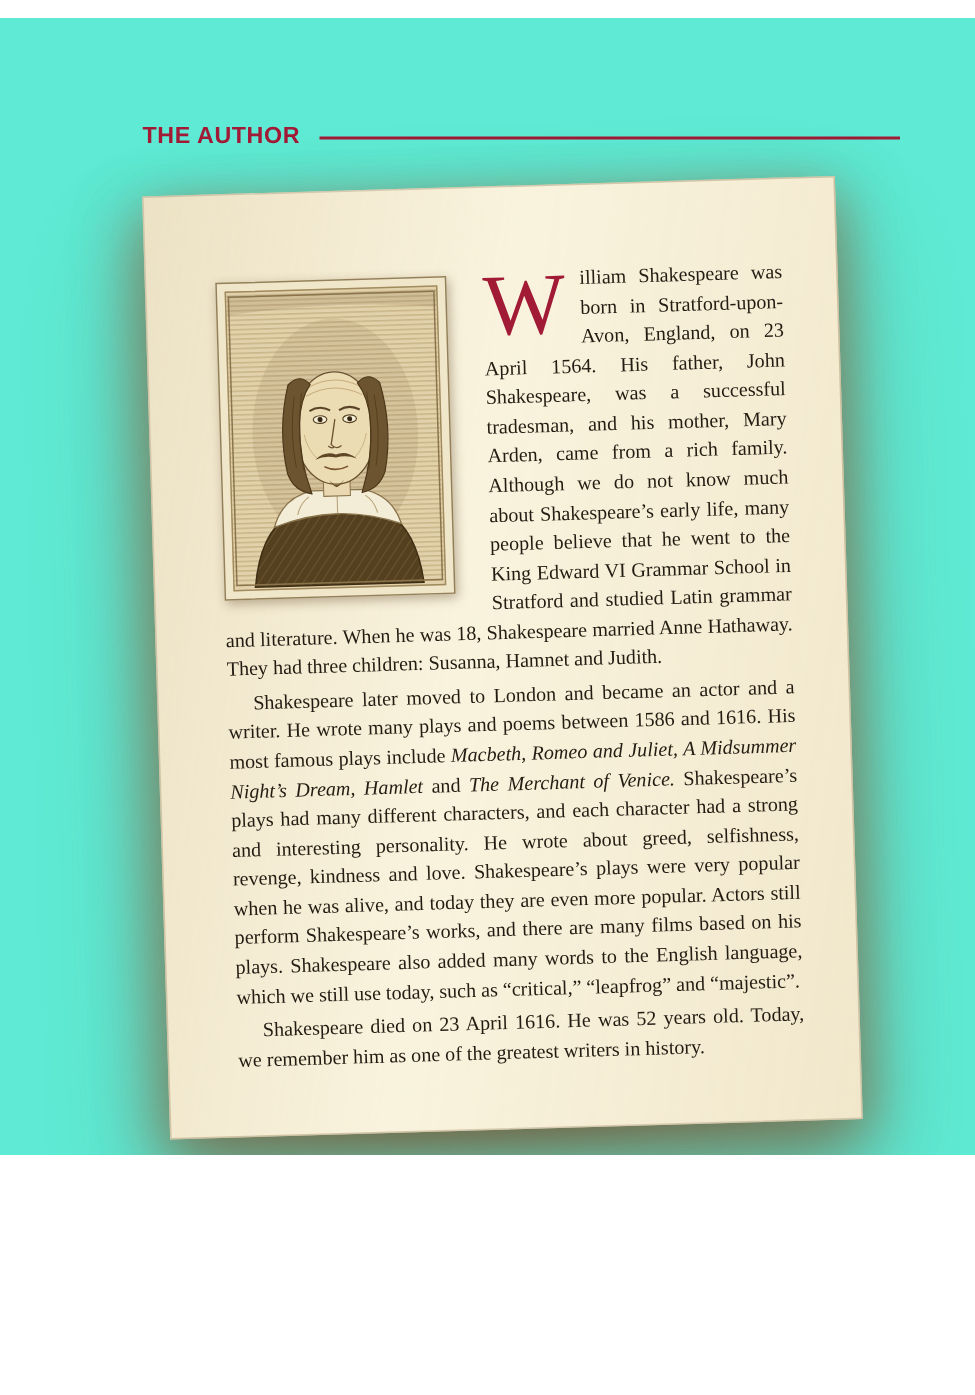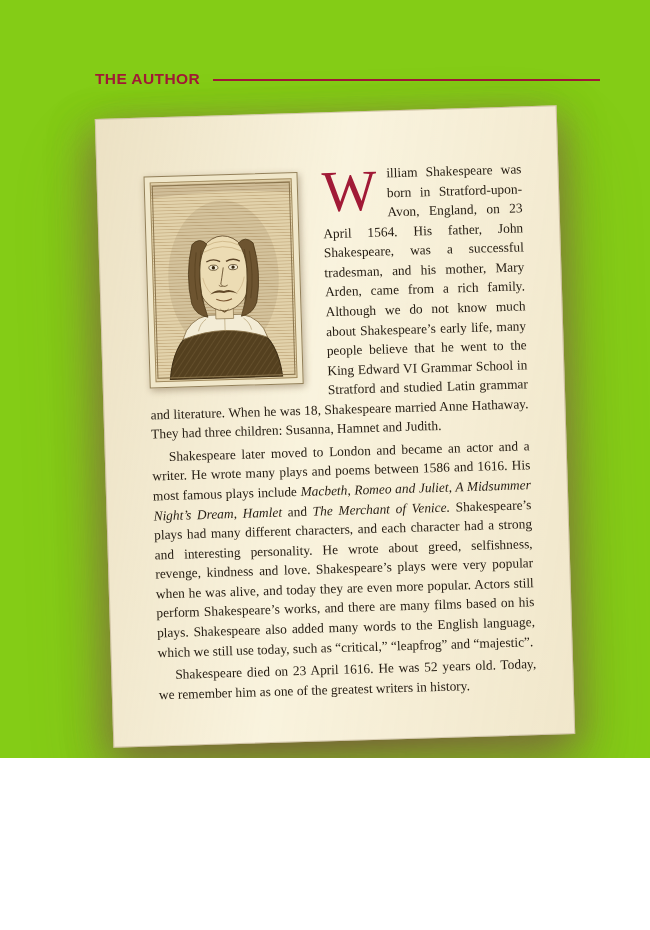--- a/index.html
+++ b/index.html
@@ -1,20 +1,20 @@
 <!DOCTYPE html>
 <html style="--accent: #a11a36; --page-bg: #f8f1da; --ink: #241c12;"><head>
 <meta charset="utf-8">
 <style>
   * { margin:0; padding:0; box-sizing:border-box; }
   html,body { background:#ffffff; }
 
   .stage {
-    position:relative; width:650px; height:758px; margin:0 auto;
-    background:#84cc16; overflow:hidden;
+    position:relative; width:650px; height:758px; margin:12px auto;
+    background:#5eead4; overflow:hidden;
     font-family:"Liberation Serif", serif;
   }
 
   
   .ambient {
     position:absolute; left:28px; top:66px; width:596px; height:800px;
     background:radial-gradient(ellipse 52% 47% at 52% 44%,
       rgba(184,154,114,0.30), rgba(200,175,135,0.13) 58%, rgba(255,255,255,0) 80%);
     pointer-events:none;
   }

